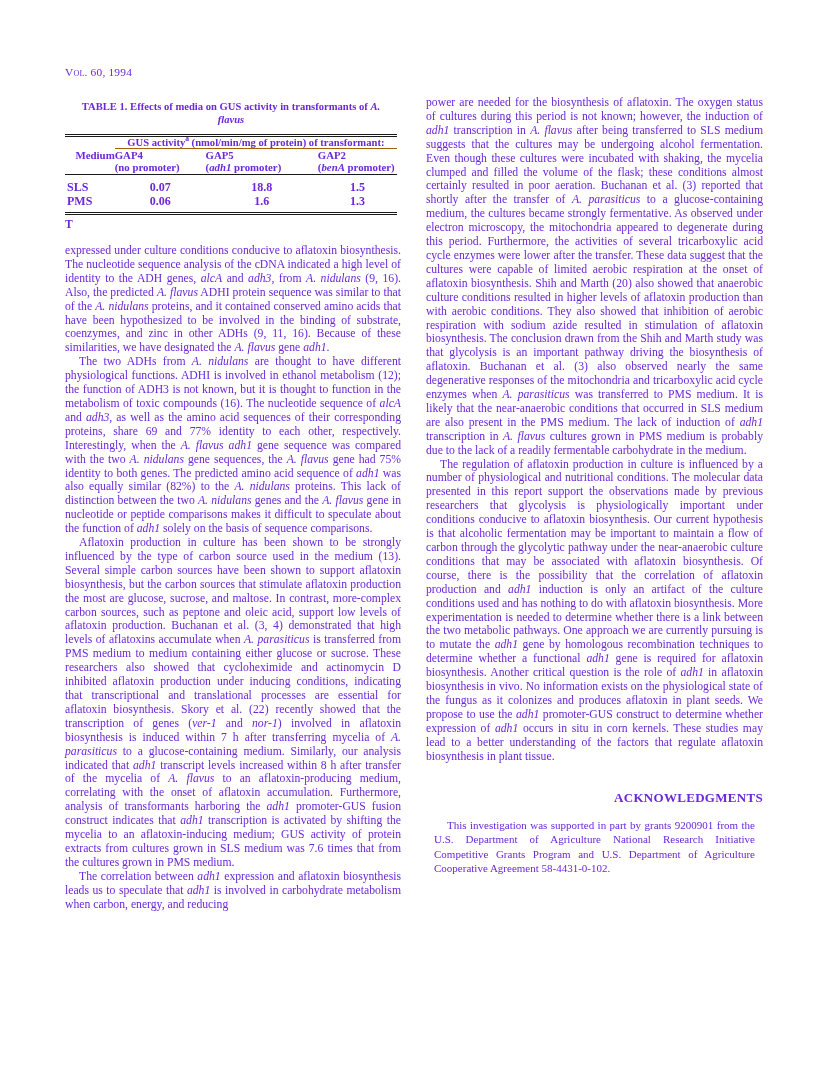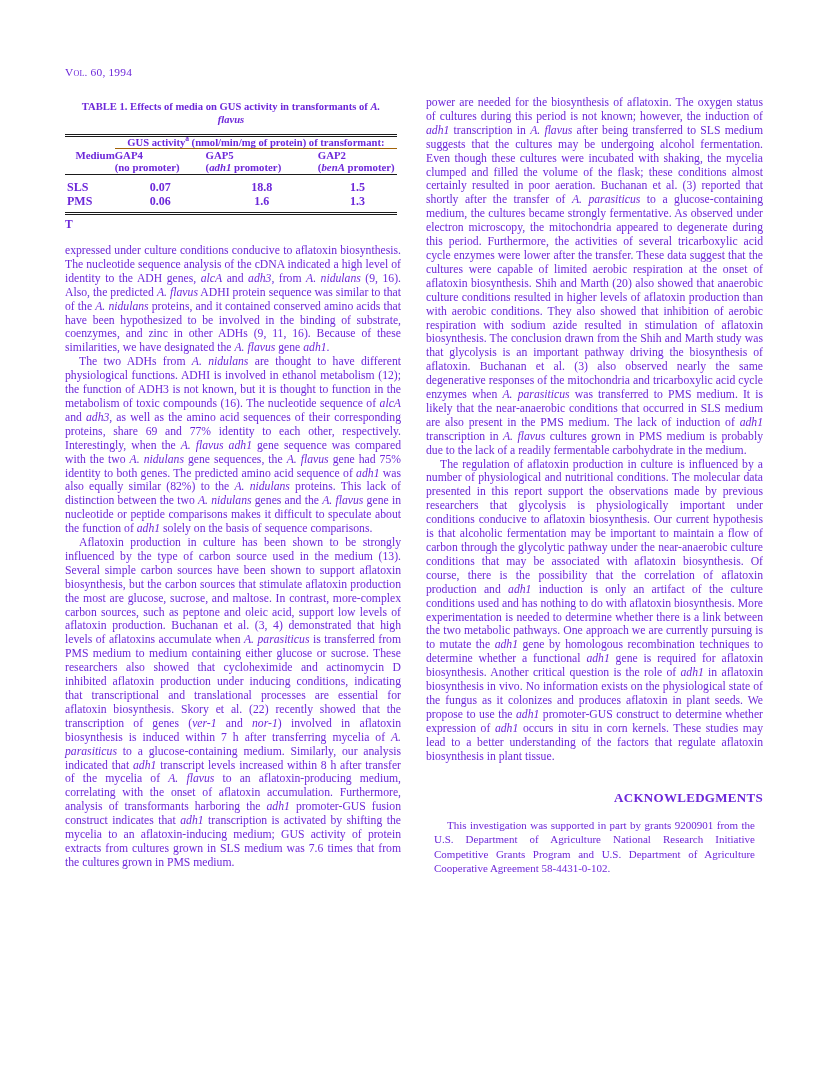--- a/index.html
+++ b/index.html
@@ -173,20 +173,21 @@
             <td>1.3</td>
           </tr>
         </tbody>
       </table>
       <div class="stray">T</div>
     </figure>
 
     <p class="body no-indent">expressed under culture conditions conducive to aflatoxin biosynthesis. The nucleotide sequence analysis of the cDNA indicated a high level of identity to the ADH genes, <i>alcA</i> and <i>adh3</i>, from <i>A. nidulans</i> (9, 16). Also, the predicted <i>A. flavus</i> ADHI protein sequence was similar to that of the <i>A. nidulans</i> proteins, and it contained conserved amino acids that have been hypothesized to be involved in the binding of substrate, coenzymes, and zinc in other ADHs (9, 11, 16). Because of these similarities, we have designated the <i>A. flavus</i> gene <i>adh1</i>.</p>
     <p class="body">The two ADHs from <i>A. nidulans</i> are thought to have different physiological functions. ADHI is involved in ethanol metabolism (12); the function of ADH3 is not known, but it is thought to function in the metabolism of toxic compounds (16). The nucleotide sequence of <i>alcA</i> and <i>adh3</i>, as well as the amino acid sequences of their corresponding proteins, share 69 and 77% identity to each other, respectively. Interestingly, when the <i>A. flavus adh1</i> gene sequence was compared with the two <i>A. nidulans</i> gene sequences, the <i>A. flavus</i> gene had 75% identity to both genes. The predicted amino acid sequence of <i>adh1</i> was also equally similar (82%) to the <i>A. nidulans</i> proteins. This lack of distinction between the two <i>A. nidulans</i> genes and the <i>A. flavus</i> gene in nucleotide or peptide comparisons makes it difficult to speculate about the function of <i>adh1</i> solely on the basis of sequence comparisons.</p>
     <p class="body">Aflatoxin production in culture has been shown to be strongly influenced by the type of carbon source used in the medium (13). Several simple carbon sources have been shown to support aflatoxin biosynthesis, but the carbon sources that stimulate aflatoxin production the most are glucose, sucrose, and maltose. In contrast, more-complex carbon sources, such as peptone and oleic acid, support low levels of aflatoxin production. Buchanan et al. (3, 4) demonstrated that high levels of aflatoxins accumulate when <i>A. parasiticus</i> is transferred from PMS medium to medium containing either glucose or sucrose. These researchers also showed that cycloheximide and actinomycin D inhibited aflatoxin production under inducing conditions, indicating that transcriptional and translational processes are essential for aflatoxin biosynthesis. Skory et al. (22) recently showed that the transcription of genes (<i>ver-1</i> and <i>nor-1</i>) involved in aflatoxin biosynthesis is induced within 7 h after transferring mycelia of <i>A. parasiticus</i> to a glucose-containing medium. Similarly, our analysis indicated that <i>adh1</i> transcript levels increased within 8 h after transfer of the mycelia of <i>A. flavus</i> to an aflatoxin-producing medium, correlating with the onset of aflatoxin accumulation. Furthermore, analysis of transformants harboring the <i>adh1</i> promoter-GUS fusion construct indicates that <i>adh1</i> transcription is activated by shifting the mycelia to an aflatoxin-inducing medium; GUS activity of protein extracts from cultures grown in SLS medium was 7.6 times that from the cultures grown in PMS medium.</p>
+    <p class="body">The correlation between <i>adh1</i> expression and aflatoxin biosynthesis leads us to speculate that <i>adh1</i> is involved in carbohydrate metabolism when carbon, energy, and reducing</p>
   </section>
 
   <section class="col col-right">
     <p class="body no-indent">power are needed for the biosynthesis of aflatoxin. The oxygen status of cultures during this period is not known; however, the induction of <i>adh1</i> transcription in <i>A. flavus</i> after being transferred to SLS medium suggests that the cultures may be undergoing alcohol fermentation. Even though these cultures were incubated with shaking, the mycelia clumped and filled the volume of the flask; these conditions almost certainly resulted in poor aeration. Buchanan et al. (3) reported that shortly after the transfer of <i>A. parasiticus</i> to a glucose-containing medium, the cultures became strongly fermentative. As observed under electron microscopy, the mitochondria appeared to degenerate during this period. Furthermore, the activities of several tricarboxylic acid cycle enzymes were lower after the transfer. These data suggest that the cultures were capable of limited aerobic respiration at the onset of aflatoxin biosynthesis. Shih and Marth (20) also showed that anaerobic culture conditions resulted in higher levels of aflatoxin production than with aerobic conditions. They also showed that inhibition of aerobic respiration with sodium azide resulted in stimulation of aflatoxin biosynthesis. The conclusion drawn from the Shih and Marth study was that glycolysis is an important pathway driving the biosynthesis of aflatoxin. Buchanan et al. (3) also observed nearly the same degenerative responses of the mitochondria and tricarboxylic acid cycle enzymes when <i>A. parasiticus</i> was transferred to PMS medium. It is likely that the near-anaerobic conditions that occurred in SLS medium are also present in the PMS medium. The lack of induction of <i>adh1</i> transcription in <i>A. flavus</i> cultures grown in PMS medium is probably due to the lack of a readily fermentable carbohydrate in the medium.</p>
     <p class="body">The regulation of aflatoxin production in culture is influenced by a number of physiological and nutritional conditions. The molecular data presented in this report support the observations made by previous researchers that glycolysis is physiologically important under conditions conducive to aflatoxin biosynthesis. Our current hypothesis is that alcoholic fermentation may be important to maintain a flow of carbon through the glycolytic pathway under the near-anaerobic culture conditions that may be associated with aflatoxin biosynthesis. Of course, there is the possibility that the correlation of aflatoxin production and <i>adh1</i> induction is only an artifact of the culture conditions used and has nothing to do with aflatoxin biosynthesis. More experimentation is needed to determine whether there is a link between the two metabolic pathways. One approach we are currently pursuing is to mutate the <i>adh1</i> gene by homologous recombination techniques to determine whether a functional <i>adh1</i> gene is required for aflatoxin biosynthesis. Another critical question is the role of <i>adh1</i> in aflatoxin biosynthesis in vivo. No information exists on the physiological state of the fungus as it colonizes and produces aflatoxin in plant seeds. We propose to use the <i>adh1</i> promoter-GUS construct to determine whether expression of <i>adh1</i> occurs in situ in corn kernels. These studies may lead to a better understanding of the factors that regulate aflatoxin biosynthesis in plant tissue.</p>
 
     <div class="ack">
       <h2 class="ack-heading">ACKNOWLEDGMENTS</h2>
       <p class="ack-text">This investigation was supported in part by grants 9200901 from the U.S. Department of Agriculture National Research Initiative Competitive Grants Program and U.S. Department of Agriculture Cooperative Agreement 58-4431-0-102.</p>
     </div>

